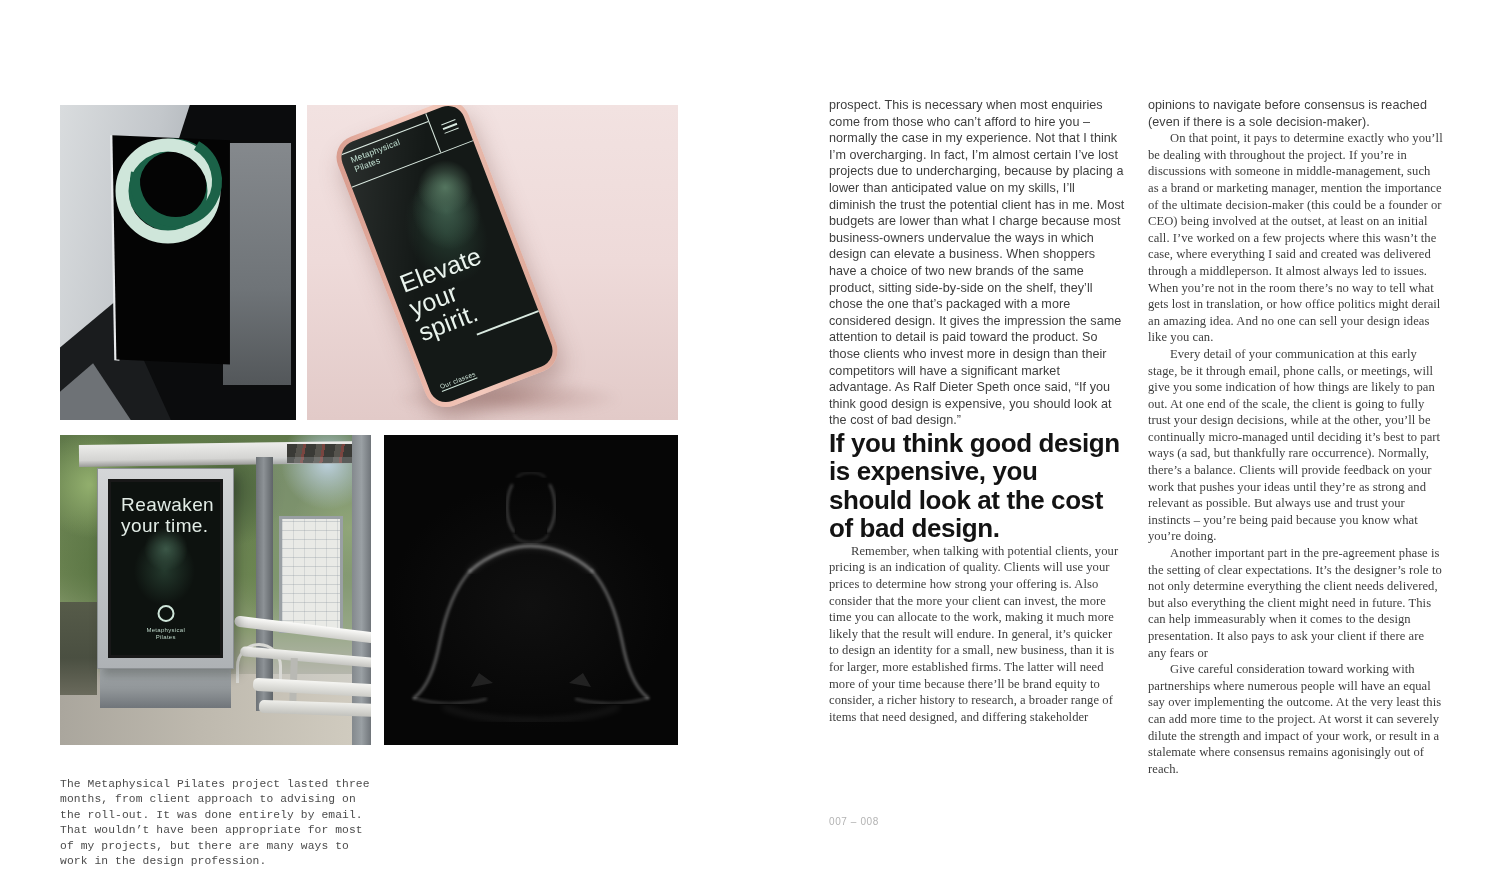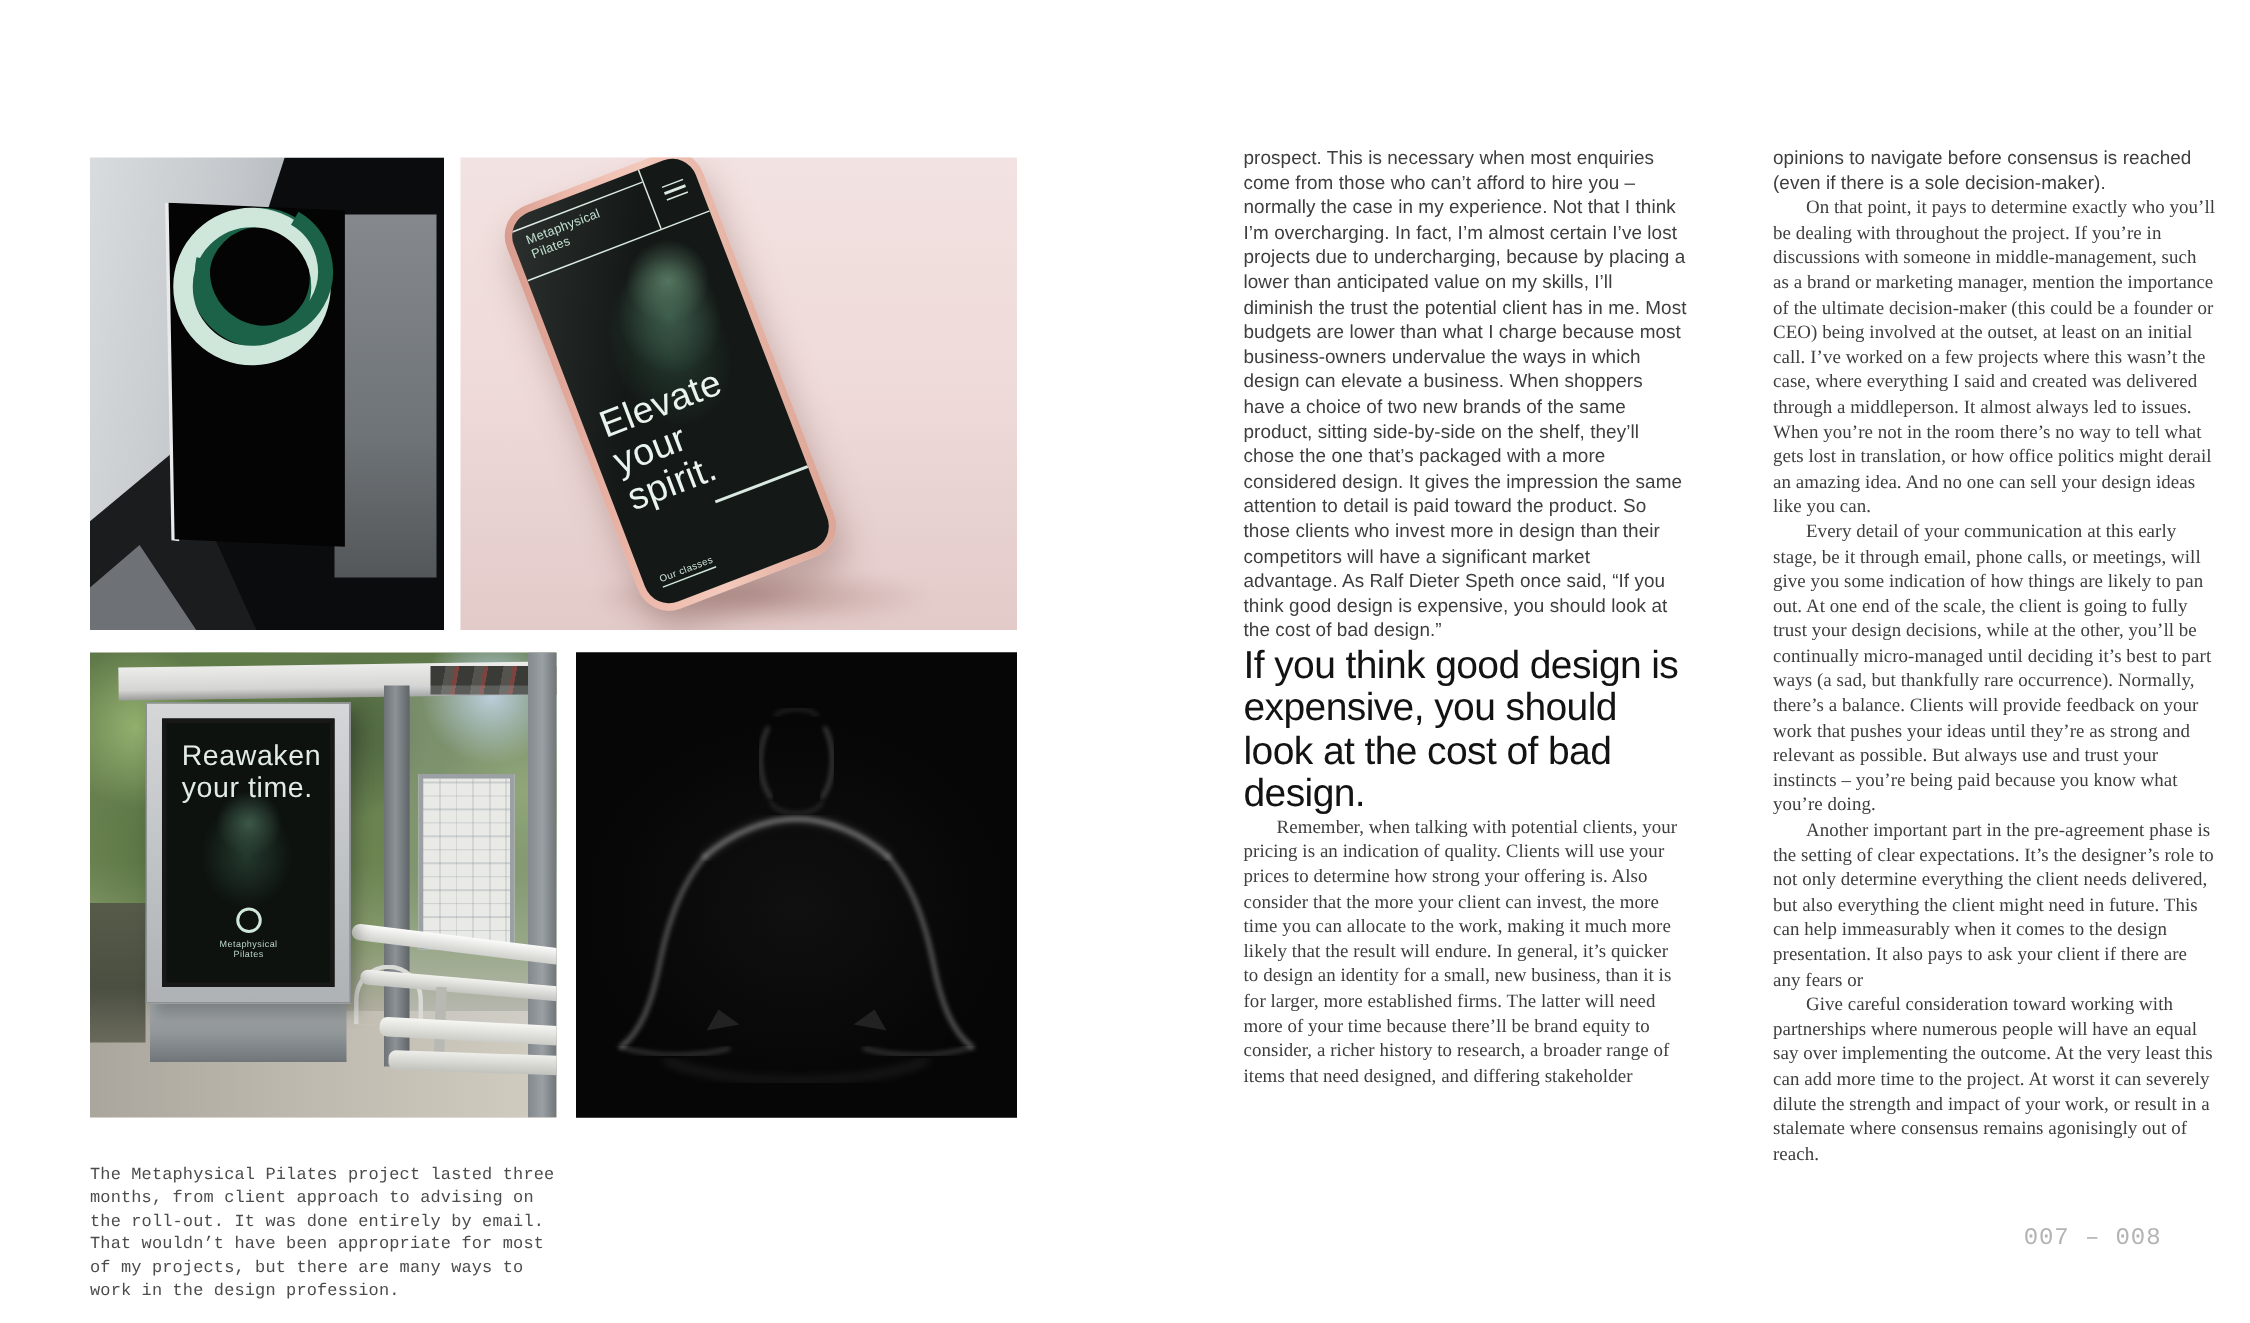--- a/index.html
+++ b/index.html
@@ -118,31 +118,31 @@
   .ph3 .benchleg{position:absolute;left:74%;top:72%;width:2.4%;height:15%;
        background:#b9b9b4;transform:rotate(2deg);}
 
   
   .ph4{left:384px;top:435px;width:294px;height:310px;background:
        radial-gradient(ellipse 60% 50% at 50% 55%,#101010 0%,#060606 80%),#060606;}
 
   
   .caption{position:absolute;left:60px;top:777px;width:312px;color:#4c4c4c;
        font-size:11.3px;line-height:15.4px;letter-spacing:.1px;font-family:Liberation Mono, monospace;}
-  .folio{position:absolute;left:829px;top:816px;width:612px;text-align:right;
-       color:#b3b3b3;font-size:16px;letter-spacing:.6px;font-family:Liberation Mono, monospace;}
+  .folio{position:absolute;left:829px;top:816px;width:612px;text-align:left;
+       color:#b3b3b3;font-size:10px;letter-spacing:.6px;}
 
   
   .col{position:absolute;top:97px;width:296px;color:#3e3e3e;
        font-size:12.6px;line-height:16.6px;letter-spacing:.05px;}
   .col1{left:829px;}
-  .col2{left:1182px;}
+  .col2{left:1148px;}
   .col p{margin:0;}
   .col p.ind{text-indent:22px;font-family:Liberation Serif, serif;}
-  .pullquote{margin:26px 0 24px 0;color:#131313;font-weight:normal;
+  .pullquote{margin:26px 0 24px 0;color:#131313;font-weight:bold;
        font-size:26px;line-height:28.5px;letter-spacing:-.4px;}
 </style>
 </head>
 <body>
 
 <div class="spread">
 
   <div class="photo ph1">
     <div class="dkcorner"></div>
     <div class="sidepanel"></div>

